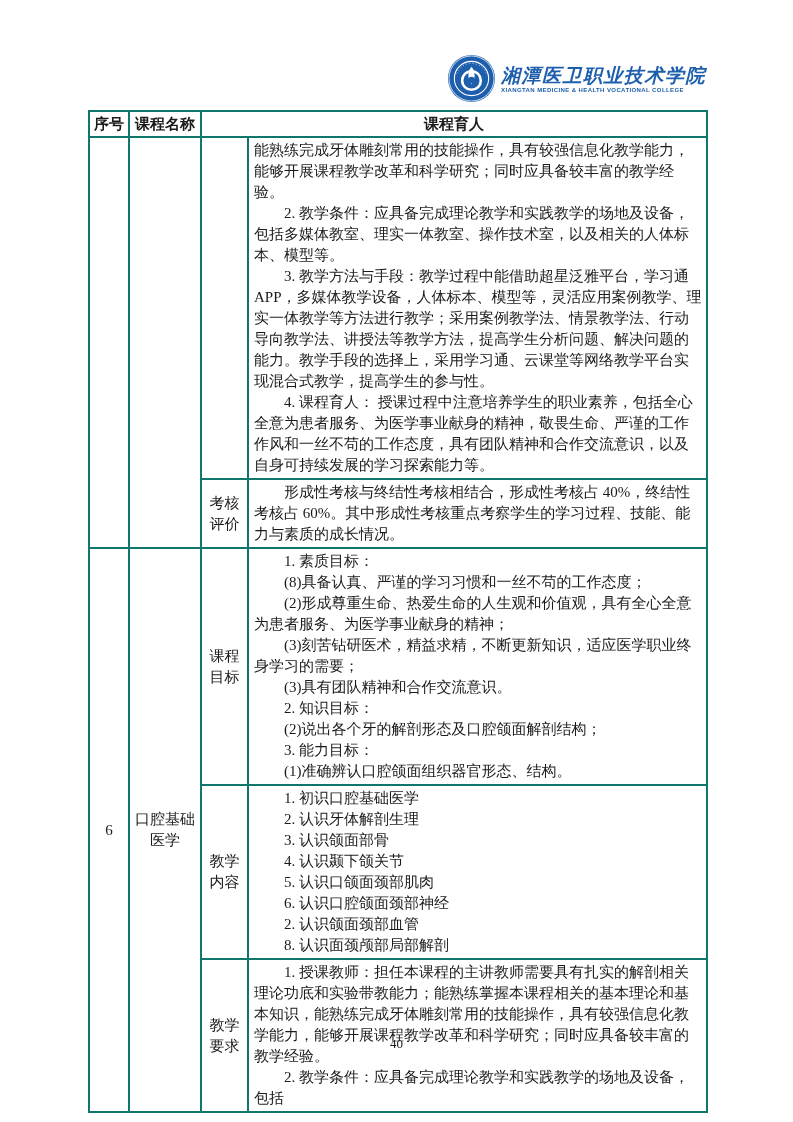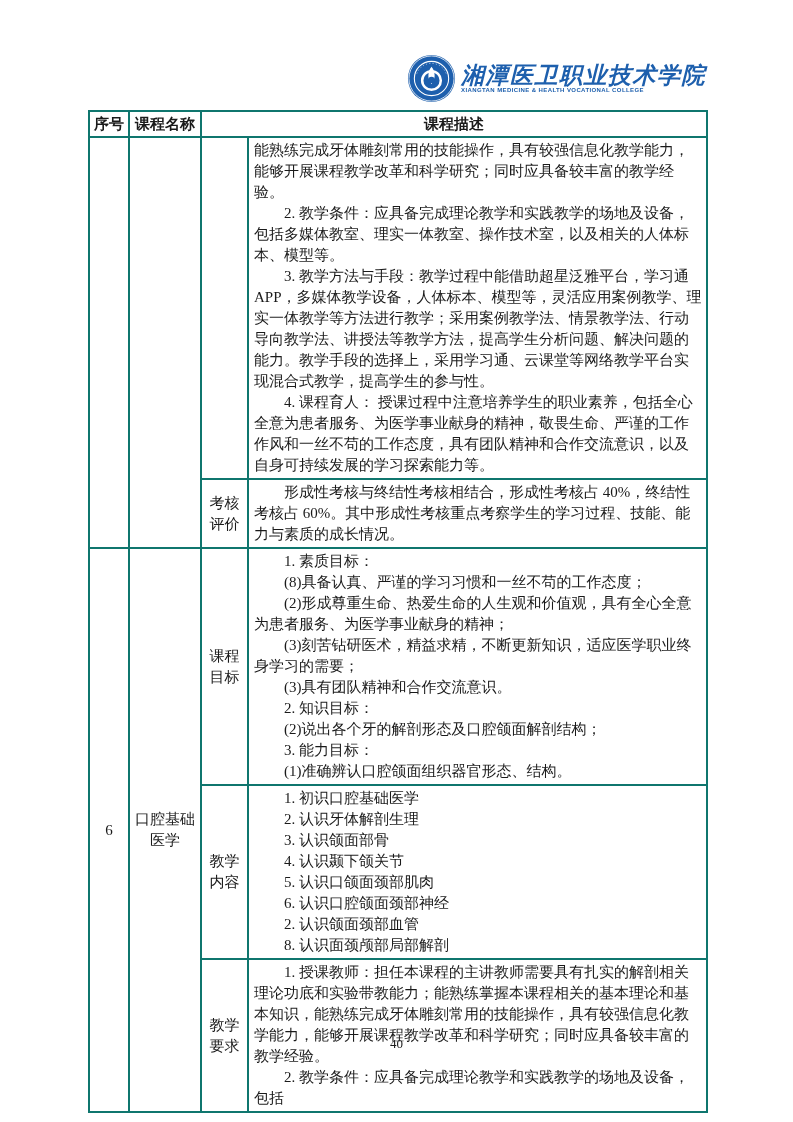--- a/index.html
+++ b/index.html
@@ -19,21 +19,21 @@
     position: absolute;
     top: 54px;
     right: 87px;
     display: flex;
     align-items: center;
     gap: 5px;
   }
   .emblem { width: 49px; height: 49px; display: block; }
   .logo-text { display: flex; flex-direction: column; justify-content: center; }
   .logo-cn {
-    font-size: 23px;
+    font-size: 19px;
     font-weight: bold;
     font-style: italic;
     color: #1d5fad;
     letter-spacing: 1.5px;
     white-space: nowrap;
     line-height: 22px;
   }
   .logo-en {
     font-size: 6px;
     font-weight: bold;
@@ -111,21 +111,21 @@
     <colgroup>
       <col style="width:40px">
       <col style="width:72px">
       <col style="width:47px">
       <col style="width:459px">
     </colgroup>
     <thead>
       <tr style="height:26px">
         <th>序号</th>
         <th>课程名称</th>
-        <th colspan="2">课程描述</th>
+        <th colspan="2">课程育人</th>
       </tr>
     </thead>
     <tbody>
 
       <tr style="height:319px">
         <td class="seq-cell" rowspan="2"></td>
         <td class="course-cell" rowspan="2"></td>
         <td class="label-cell"></td>
         <td class="content-cell">
           <p class="no-indent">能熟练完成牙体雕刻常用的技能操作，具有较强信息化教学能力，能够开展课程教学改革和科学研究；同时应具备较丰富的教学经验。</p>

